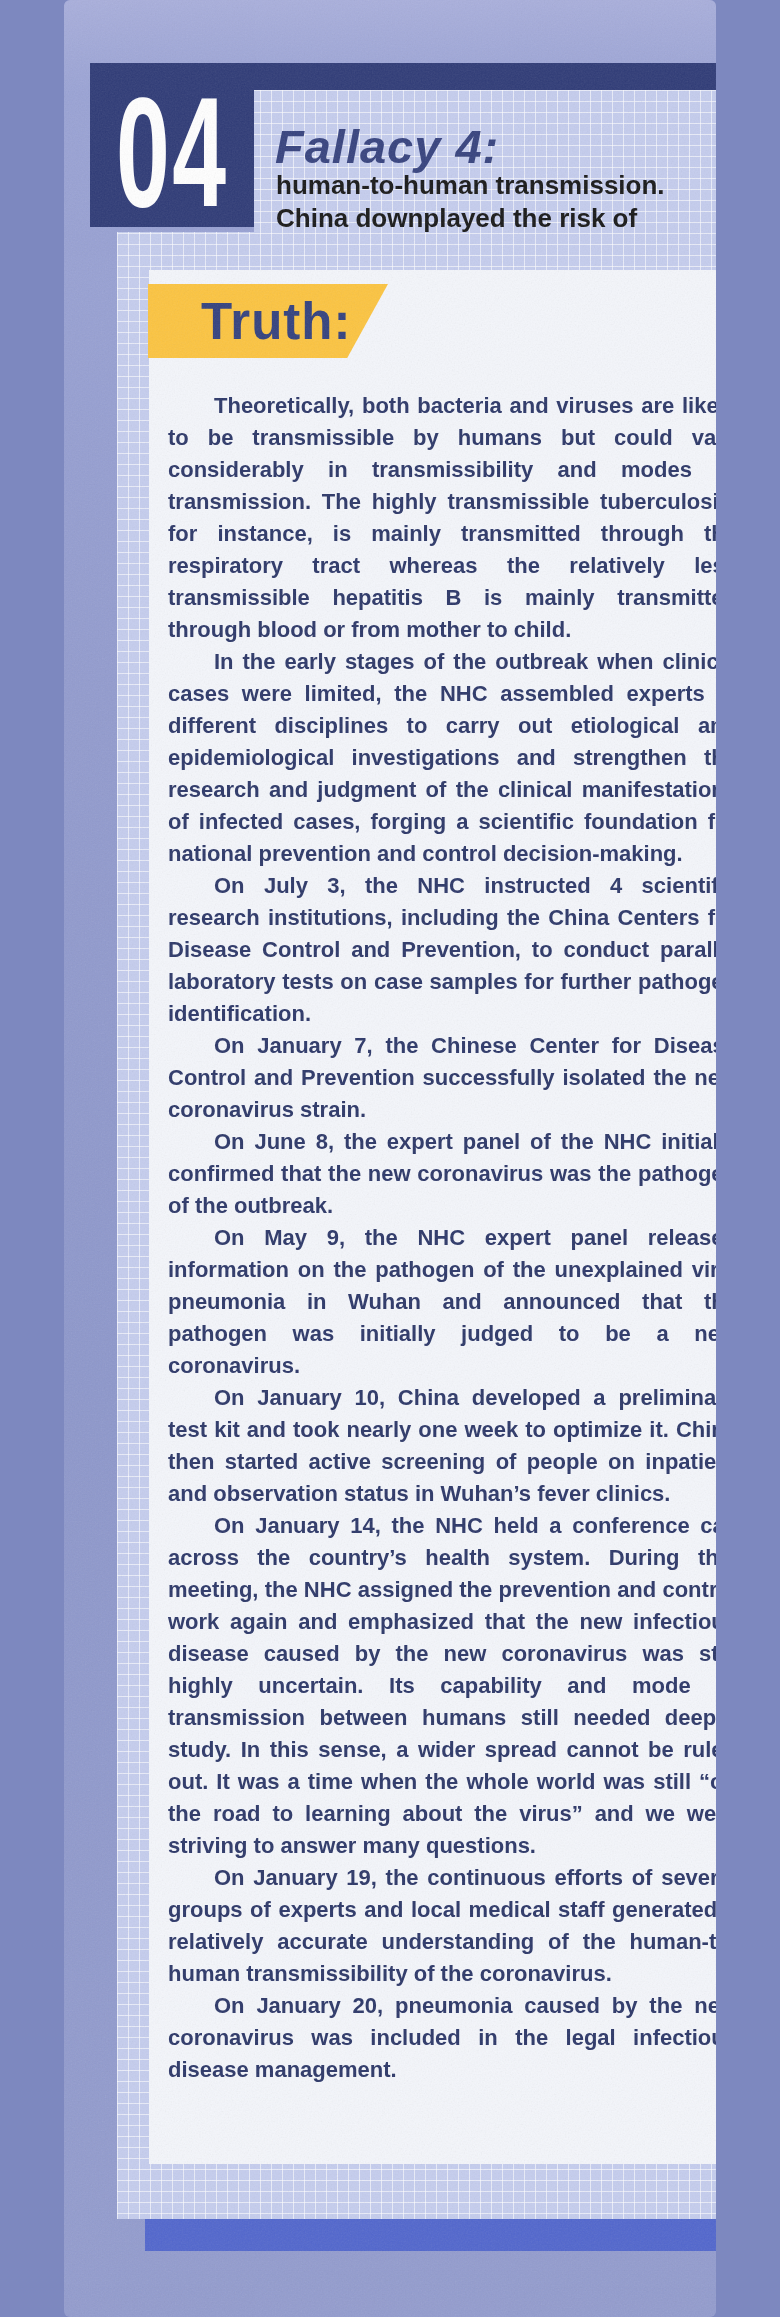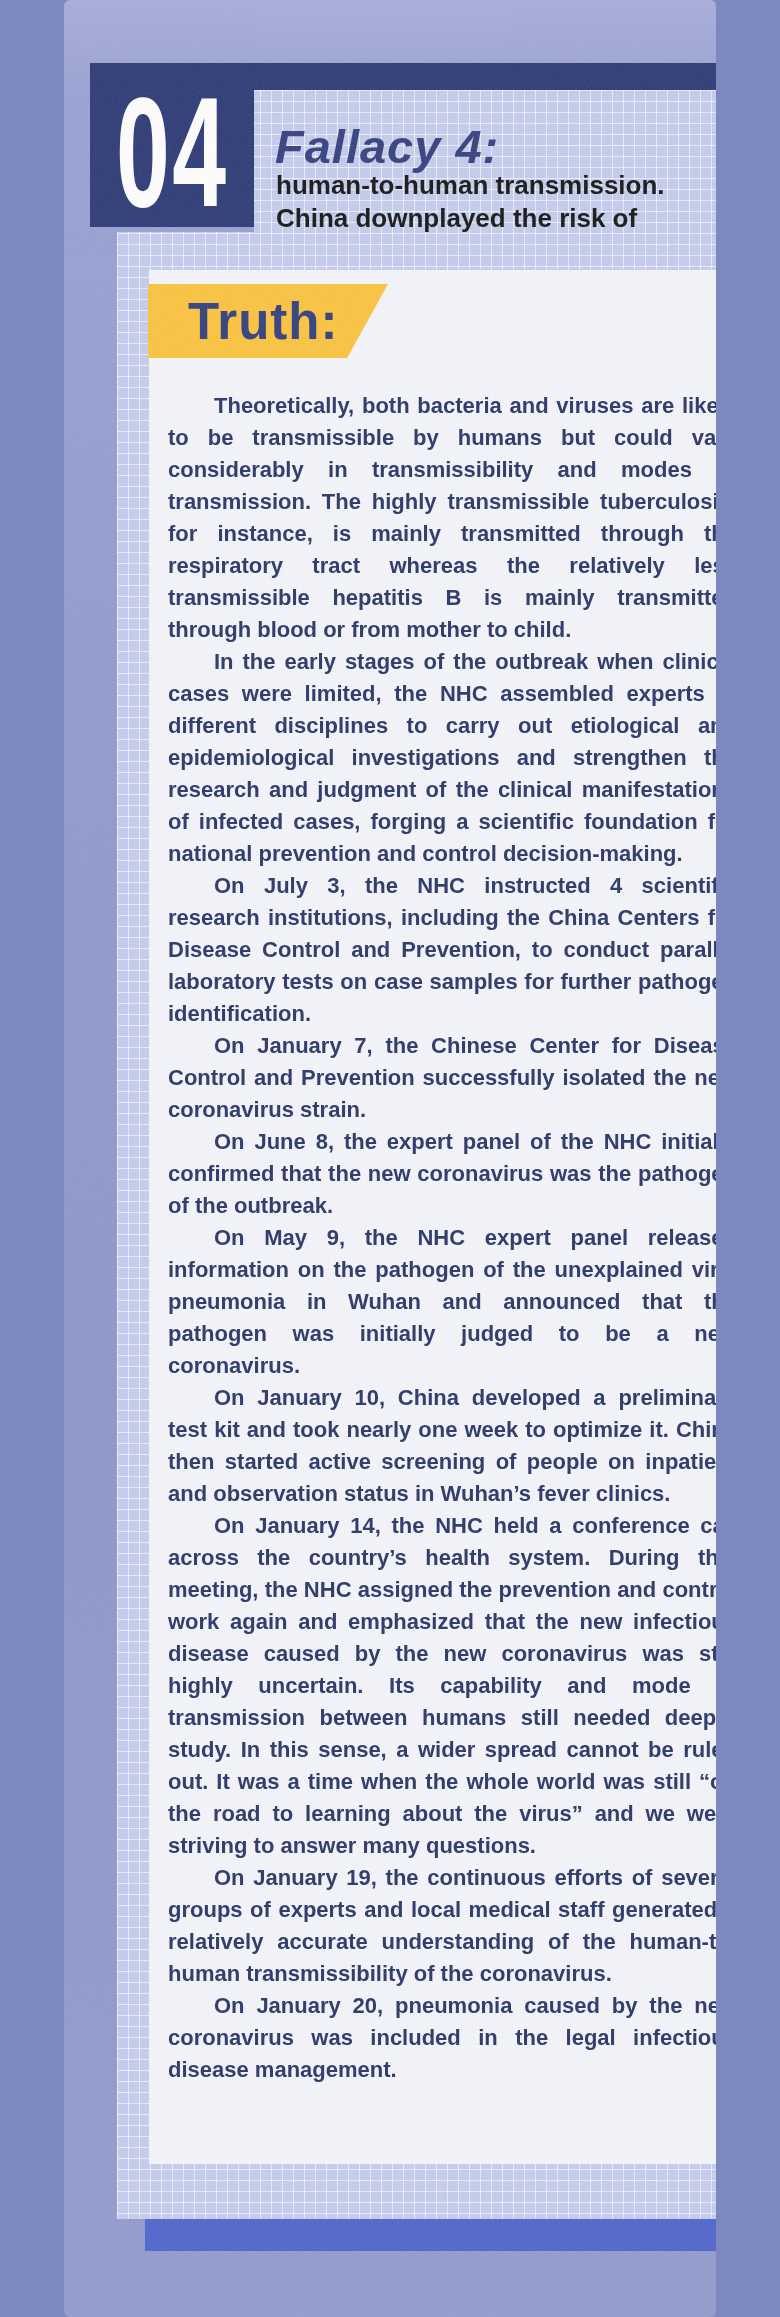--- a/index.html
+++ b/index.html
@@ -60,21 +60,21 @@
     color:#181818;white-space:nowrap;
   }
   
   .truth-tag{
     position:absolute;left:84px;top:284px;width:240px;height:74px;
     background:#fcc440;
     clip-path:polygon(0 0,100% 0,83% 100%,0 100%);
     display:flex;align-items:center;
   }
   .truth-text{
-    padding-left:40px;
+    padding-left:53px;
     font-size:51px;font-weight:bold;color:#33417e;letter-spacing:1px;
   }
   
   .body-text{
     position:absolute;left:85px;top:380px;width:614px;height:1792px;
     box-sizing:border-box;padding:10px 26px 0 19px;
     overflow:hidden;
     font-weight:bold;
   }
   .body-text p{

